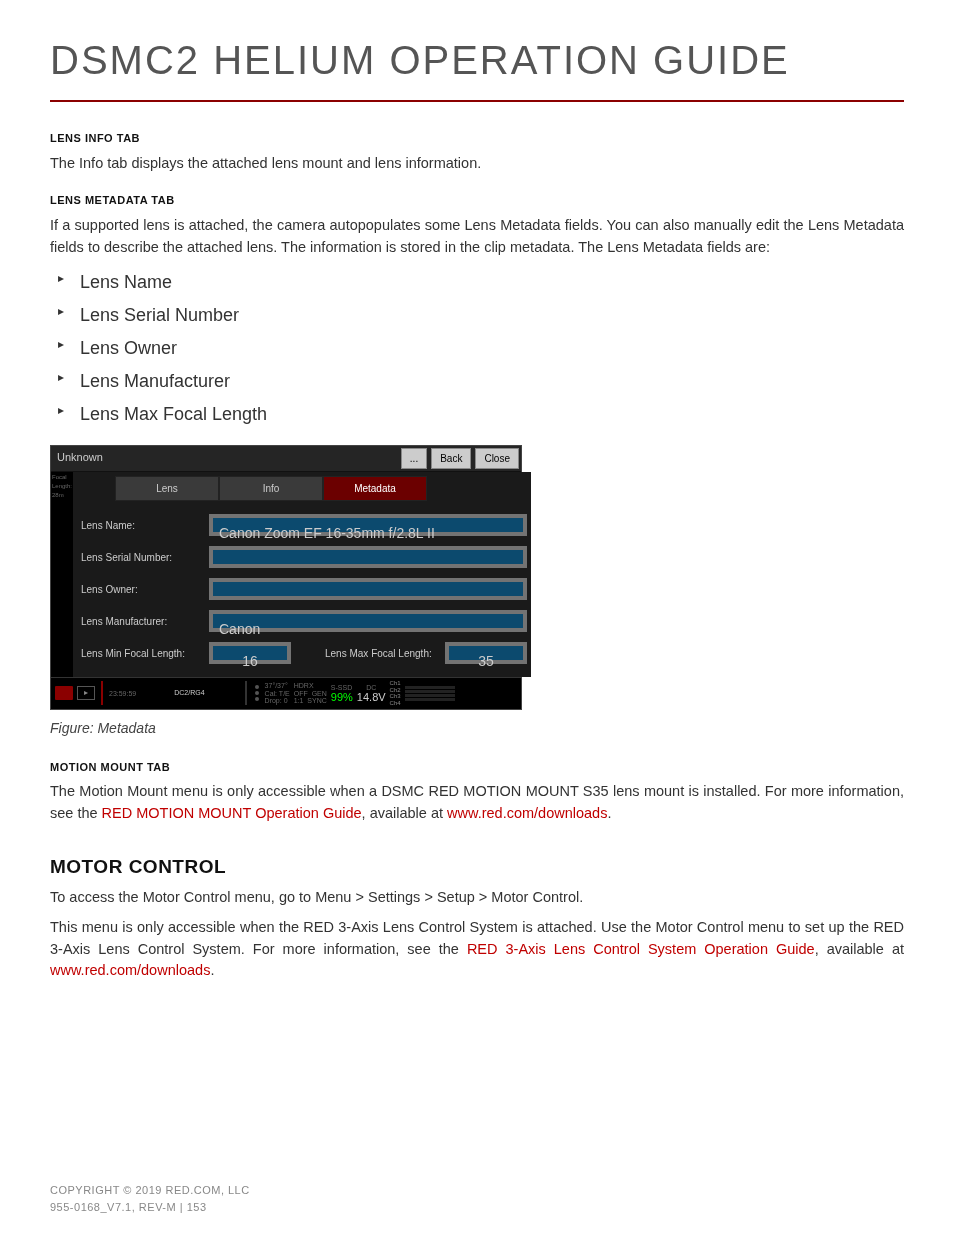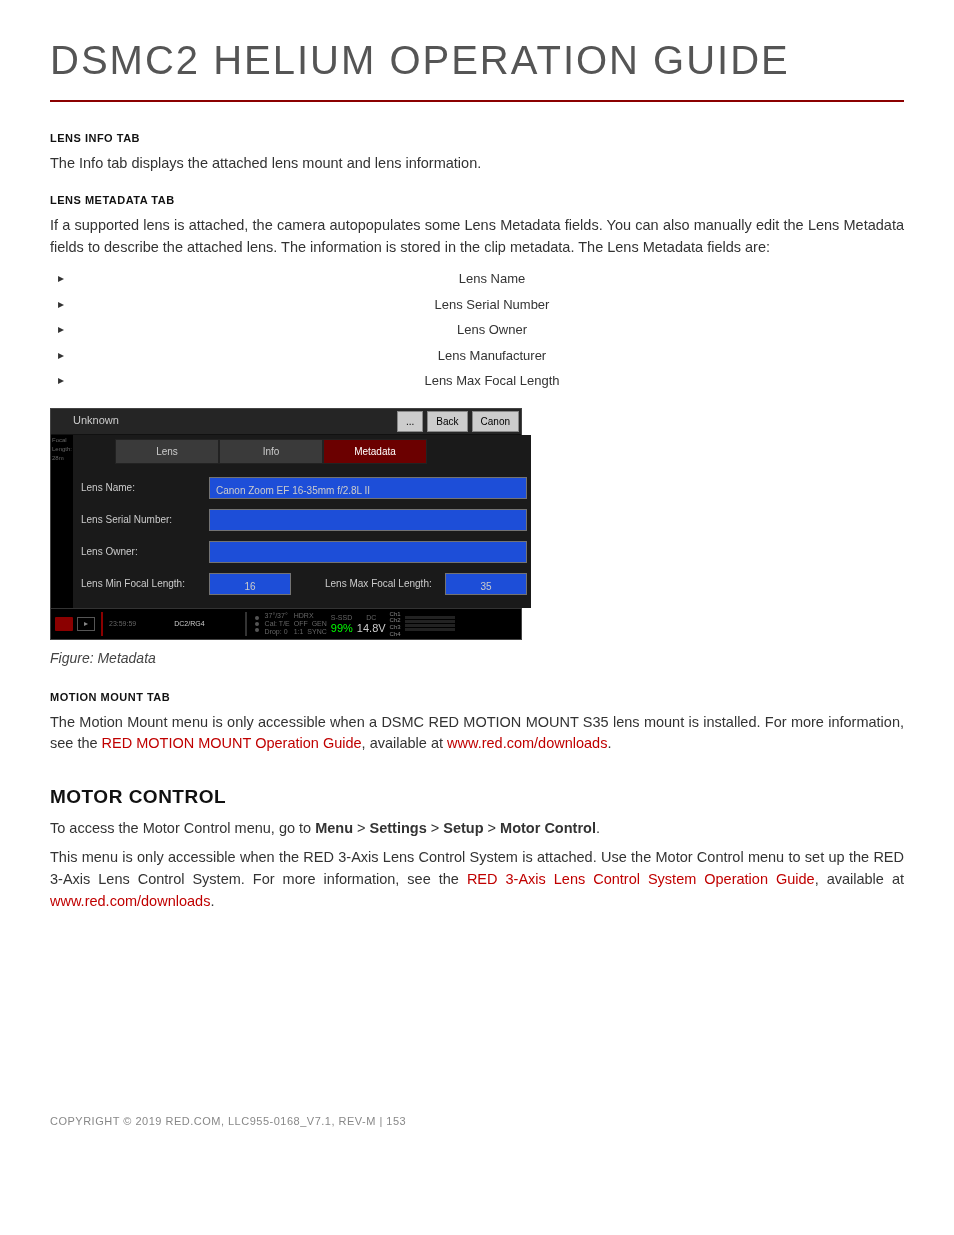--- a/index.html
+++ b/index.html
@@ -19,48 +19,47 @@
     letter-spacing: 2px;
     color: #555;
     font-family: "Helvetica Neue", Arial, sans-serif;
     margin-bottom: 10px;
   }
   .hr { border: none; border-top: 2px solid #8b0000; margin-bottom: 28px; }
   h2 { font-size: 11px; font-weight: bold; letter-spacing: 0.5px; margin-top: 18px; margin-bottom: 6px; color: #111; }
   h1.sec { font-size: 19px; font-weight: bold; letter-spacing: 0.5px; margin-top: 28px; margin-bottom: 6px; color: #111;}
   p { margin-bottom: 8px; text-align: justify; font-size: 14.5px; color: #333;}
   ul { list-style: none; padding: 0; margin: 6px 0 14px 8px;}
-  ul li { padding: 3px 0 3px 22px; position: relative; font-size: 13px; text-align: center;}
+  ul li { padding: 3px 0 3px 22px; position: relative; font-size: 18px;}
   ul li::before {
     content: "\25B8";
     position: absolute;
     left: 0;
     top: 3px;
     font-size: 12px;
     color: #333;
   }
   a.link { color: #c00000; text-decoration: none; }
   .figure-caption { font-style: italic; color: #444; margin-top: 8px; margin-bottom: 20px; display:block;}
-  .bold { font-weight: bold; margin-top: 28px; }
+  .bold { font-weight: normal; margin-top: 28px; }
 
   
   .shot {
     width: 472px;
     background: #000;
     border: 1px solid #444;
     font-family: Arial, sans-serif;
     color: #ccc;
     font-size: 10px;
     margin-top: 10px;
   }
   .shot-titlebar {
     display: flex;
     background: #252525;
     border-bottom: 1px solid #111;
-    padding-left: 16px;
   }
   .shot-titlebar .tname {
     flex: 1;
     padding: 3px 6px;
     color: #ccc;
     font-size: 11px;
   }
   .shot-btn {
     background: #ccc;
     color: #000;
@@ -88,25 +87,25 @@
     padding: 4px 0;
     border: 1px solid #222;
     cursor: pointer;
   }
   .tab.active { background: #6b0000; color:#fff; }
   .tab.empty { background:#1a1a1a; border:1px solid #1a1a1a; cursor:default;}
   .formrow { display:flex; align-items:center; padding: 5px 4px; gap: 4px;}
   .flabel { width: 128px; font-size: 10px; color:#ccc; text-align: left; padding-left: 4px;}
   .finput {
     flex:1;
-    background:#1d4ed8;
+    background:#0c4a6e;
     color:#ccc;
-    font-size:10px;
+    font-size:14px;
     padding: 5px 6px;
-    border: 1px solid #737373;
+    border: 4px solid #737373;
     height: 22px;
     text-align: left;
   }
   .finput.center { text-align:center; }
   .half { width: 82px; flex: none; }
   .flabel2 { width: 122px; font-size:10px; color:#ccc; text-align:left; padding-left: 6px; margin-left: 24px;}
   .statusbar {
     display:flex;
     align-items:center;
     background:#000;
@@ -137,24 +136,26 @@
   .scol .big { font-size:11px; color:#0f0;}
   .scol .v { font-size:11px; color:#ccc;}
   .dots3 { display:flex; flex-direction:column; gap:2px; padding: 2px;}
   .dots3 span { width:4px; height:4px; border-radius:50%; background:#555; display:block;}
   .tiny { font-size: 7px; color:#666; }
   .chbars { display:flex; flex-direction:column; gap:1px;}
   .chbar { width: 50px; height:3px; background:#222;}
 
   .footer {
     display:flex;
+    justify-content: space-between;
     font-size: 11px;
     color: #888;
     margin-top: 200px;
     letter-spacing: 0.5px;
+    flex-direction: column;
   }
 </style>
 </head>
 <body>
 
 <div class="page-title">DSMC2 HELIUM OPERATION GUIDE</div>
 <hr class="hr">
 
 <h2>LENS INFO TAB</h2>
 <p>The Info tab displays the attached lens mount and lens information.</p>
@@ -167,21 +168,21 @@
   <li>Lens Owner</li>
   <li>Lens Manufacturer</li>
   <li>Lens Max Focal Length</li>
 </ul>
 
 <div class="shot">
   <div class="shot-titlebar">
     <div class="tname">Unknown</div>
     <div class="shot-btn dots">...</div>
     <div class="shot-btn">Back</div>
-    <div class="shot-btn">Canon</div>
+    <div class="shot-btn">Close</div>
   </div>
   <div class="shot-body">
     <div class="shot-sidepad">
       <div class="tiny" style="writing-mode:horizontal-tb; font-size:6px; padding:1px;">Focal Length: 28m</div>
     </div>
     <div class="shot-main">
       <div class="tabrow">
         <div class="sidelabel"></div>
         <div class="tab">Lens</div>
         <div class="tab">Info</div>
@@ -192,20 +193,24 @@
         <div class="flabel">Lens Name:</div>
         <div class="finput">Canon Zoom EF 16-35mm f/2.8L II</div>
       </div>
       <div class="formrow">
         <div class="flabel">Lens Serial Number:</div>
         <div class="finput"></div>
       </div>
       <div class="formrow">
         <div class="flabel">Lens Owner:</div>
         <div class="finput"></div>
+      </div>
+      <div class="formrow">
+        <div class="flabel">Lens Manufacturer:</div>
+        <div class="finput">Canon</div>
       </div>
       <div class="formrow">
         <div class="flabel">Lens Min Focal Length:</div>
         <div class="finput center half">16</div>
         <div class="flabel2">Lens Max Focal Length:</div>
         <div class="finput center half">35</div>
       </div>
     </div>
     <div class="shot-sidepad right"></div>
   </div>

